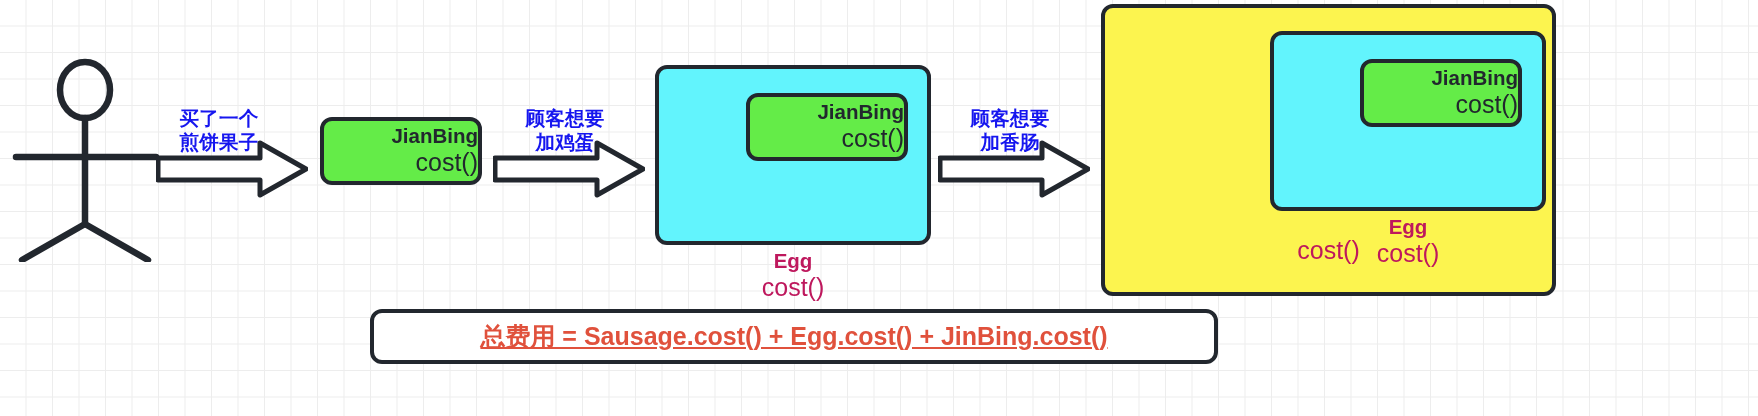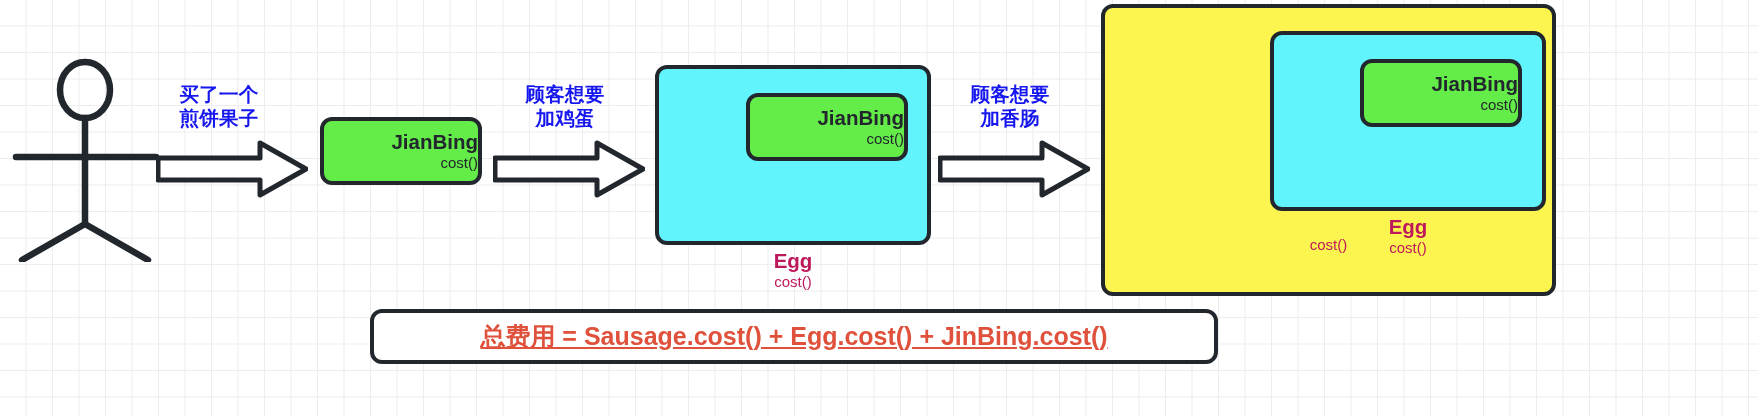--- a/index.html
+++ b/index.html
@@ -39,40 +39,41 @@
   
   .arrow-caption {
     position: absolute;
     color: #1616ef;
     font-weight: bold;
     font-size: 19.5px;
     line-height: 1.22;
     text-align: center;
     white-space: pre-line;
     letter-spacing: .2px;
+    margin-top: 24px;
   }
 
   
   .box {
     position: absolute;
     box-sizing: border-box;
     border: 4px solid #22272e;
     border-radius: 12px;
     display: flex;
     flex-direction: column;
     align-items: flex-end;
     color: #22272e;
   }
   .box .box-title {
     font-size: 20.5px;
     font-weight: bold;
     line-height: 1.18;
   }
   .box .box-method {
-    font-size: 15px;
+    font-size: 25px;
     font-weight: normal;
     line-height: 1.18;
   }
   .box-label {
     position: absolute;
     left: 0;
     right: 0;
     text-align: center;
     color: #be185d;
   }

